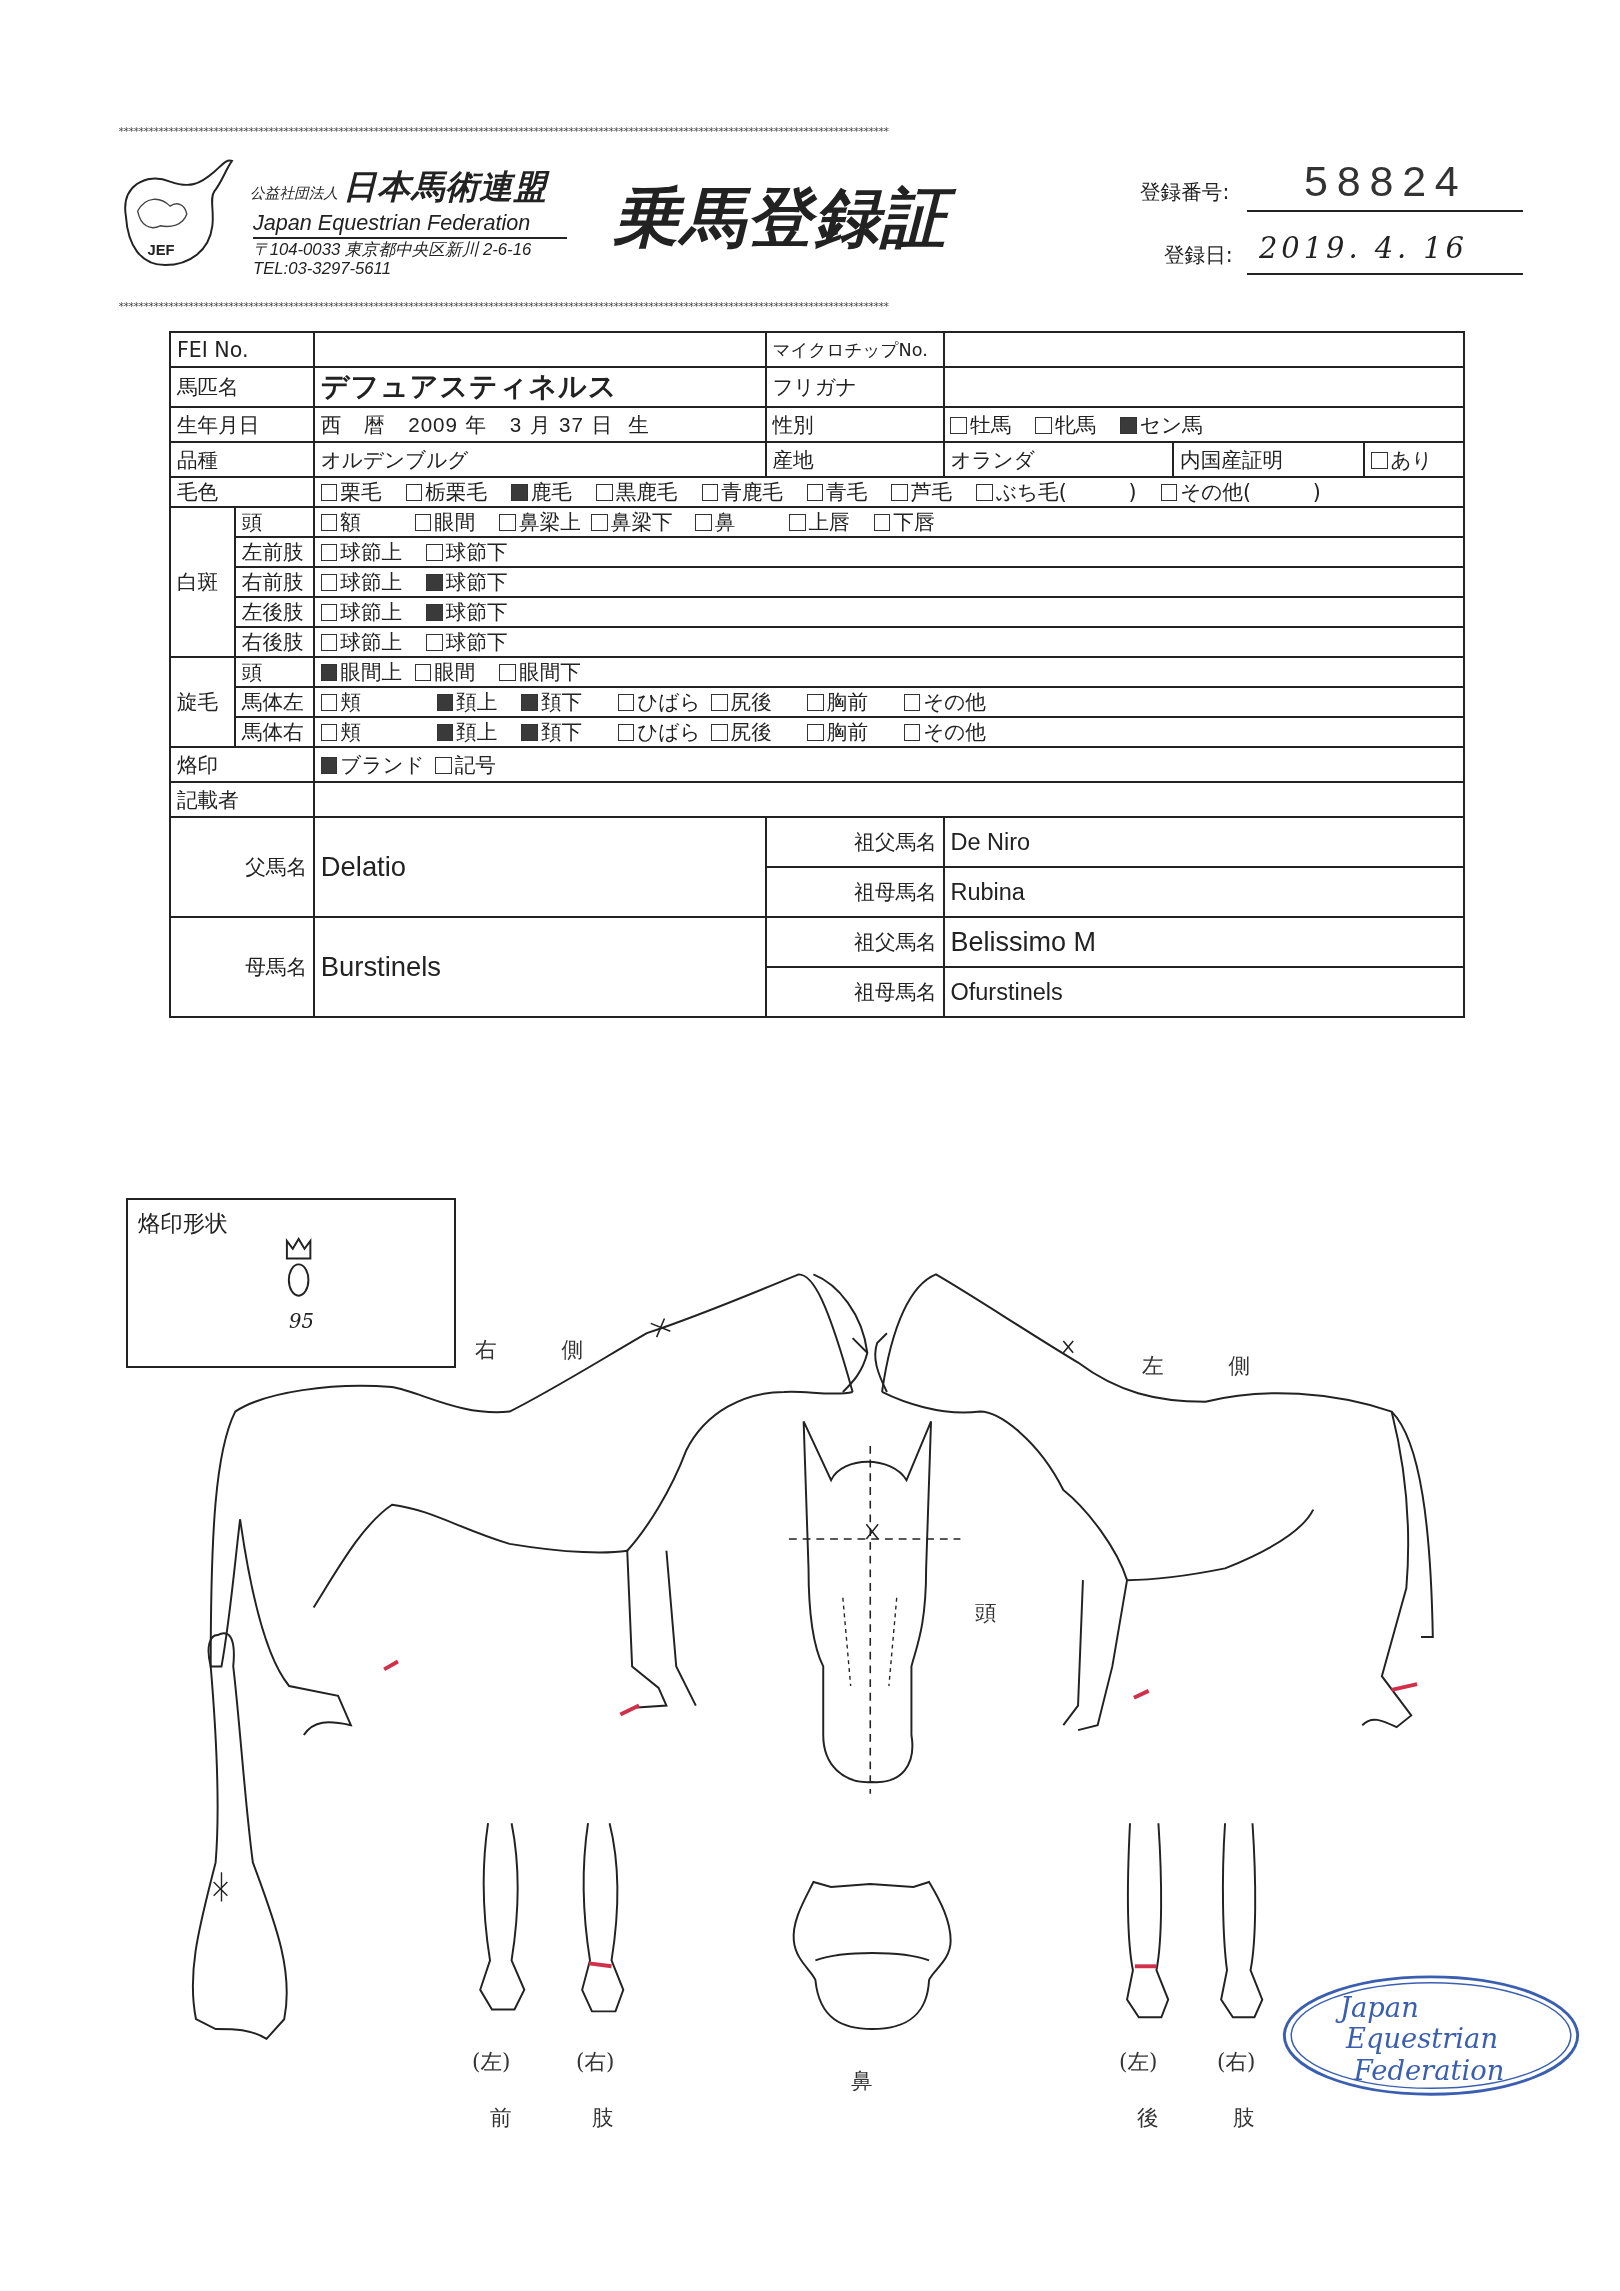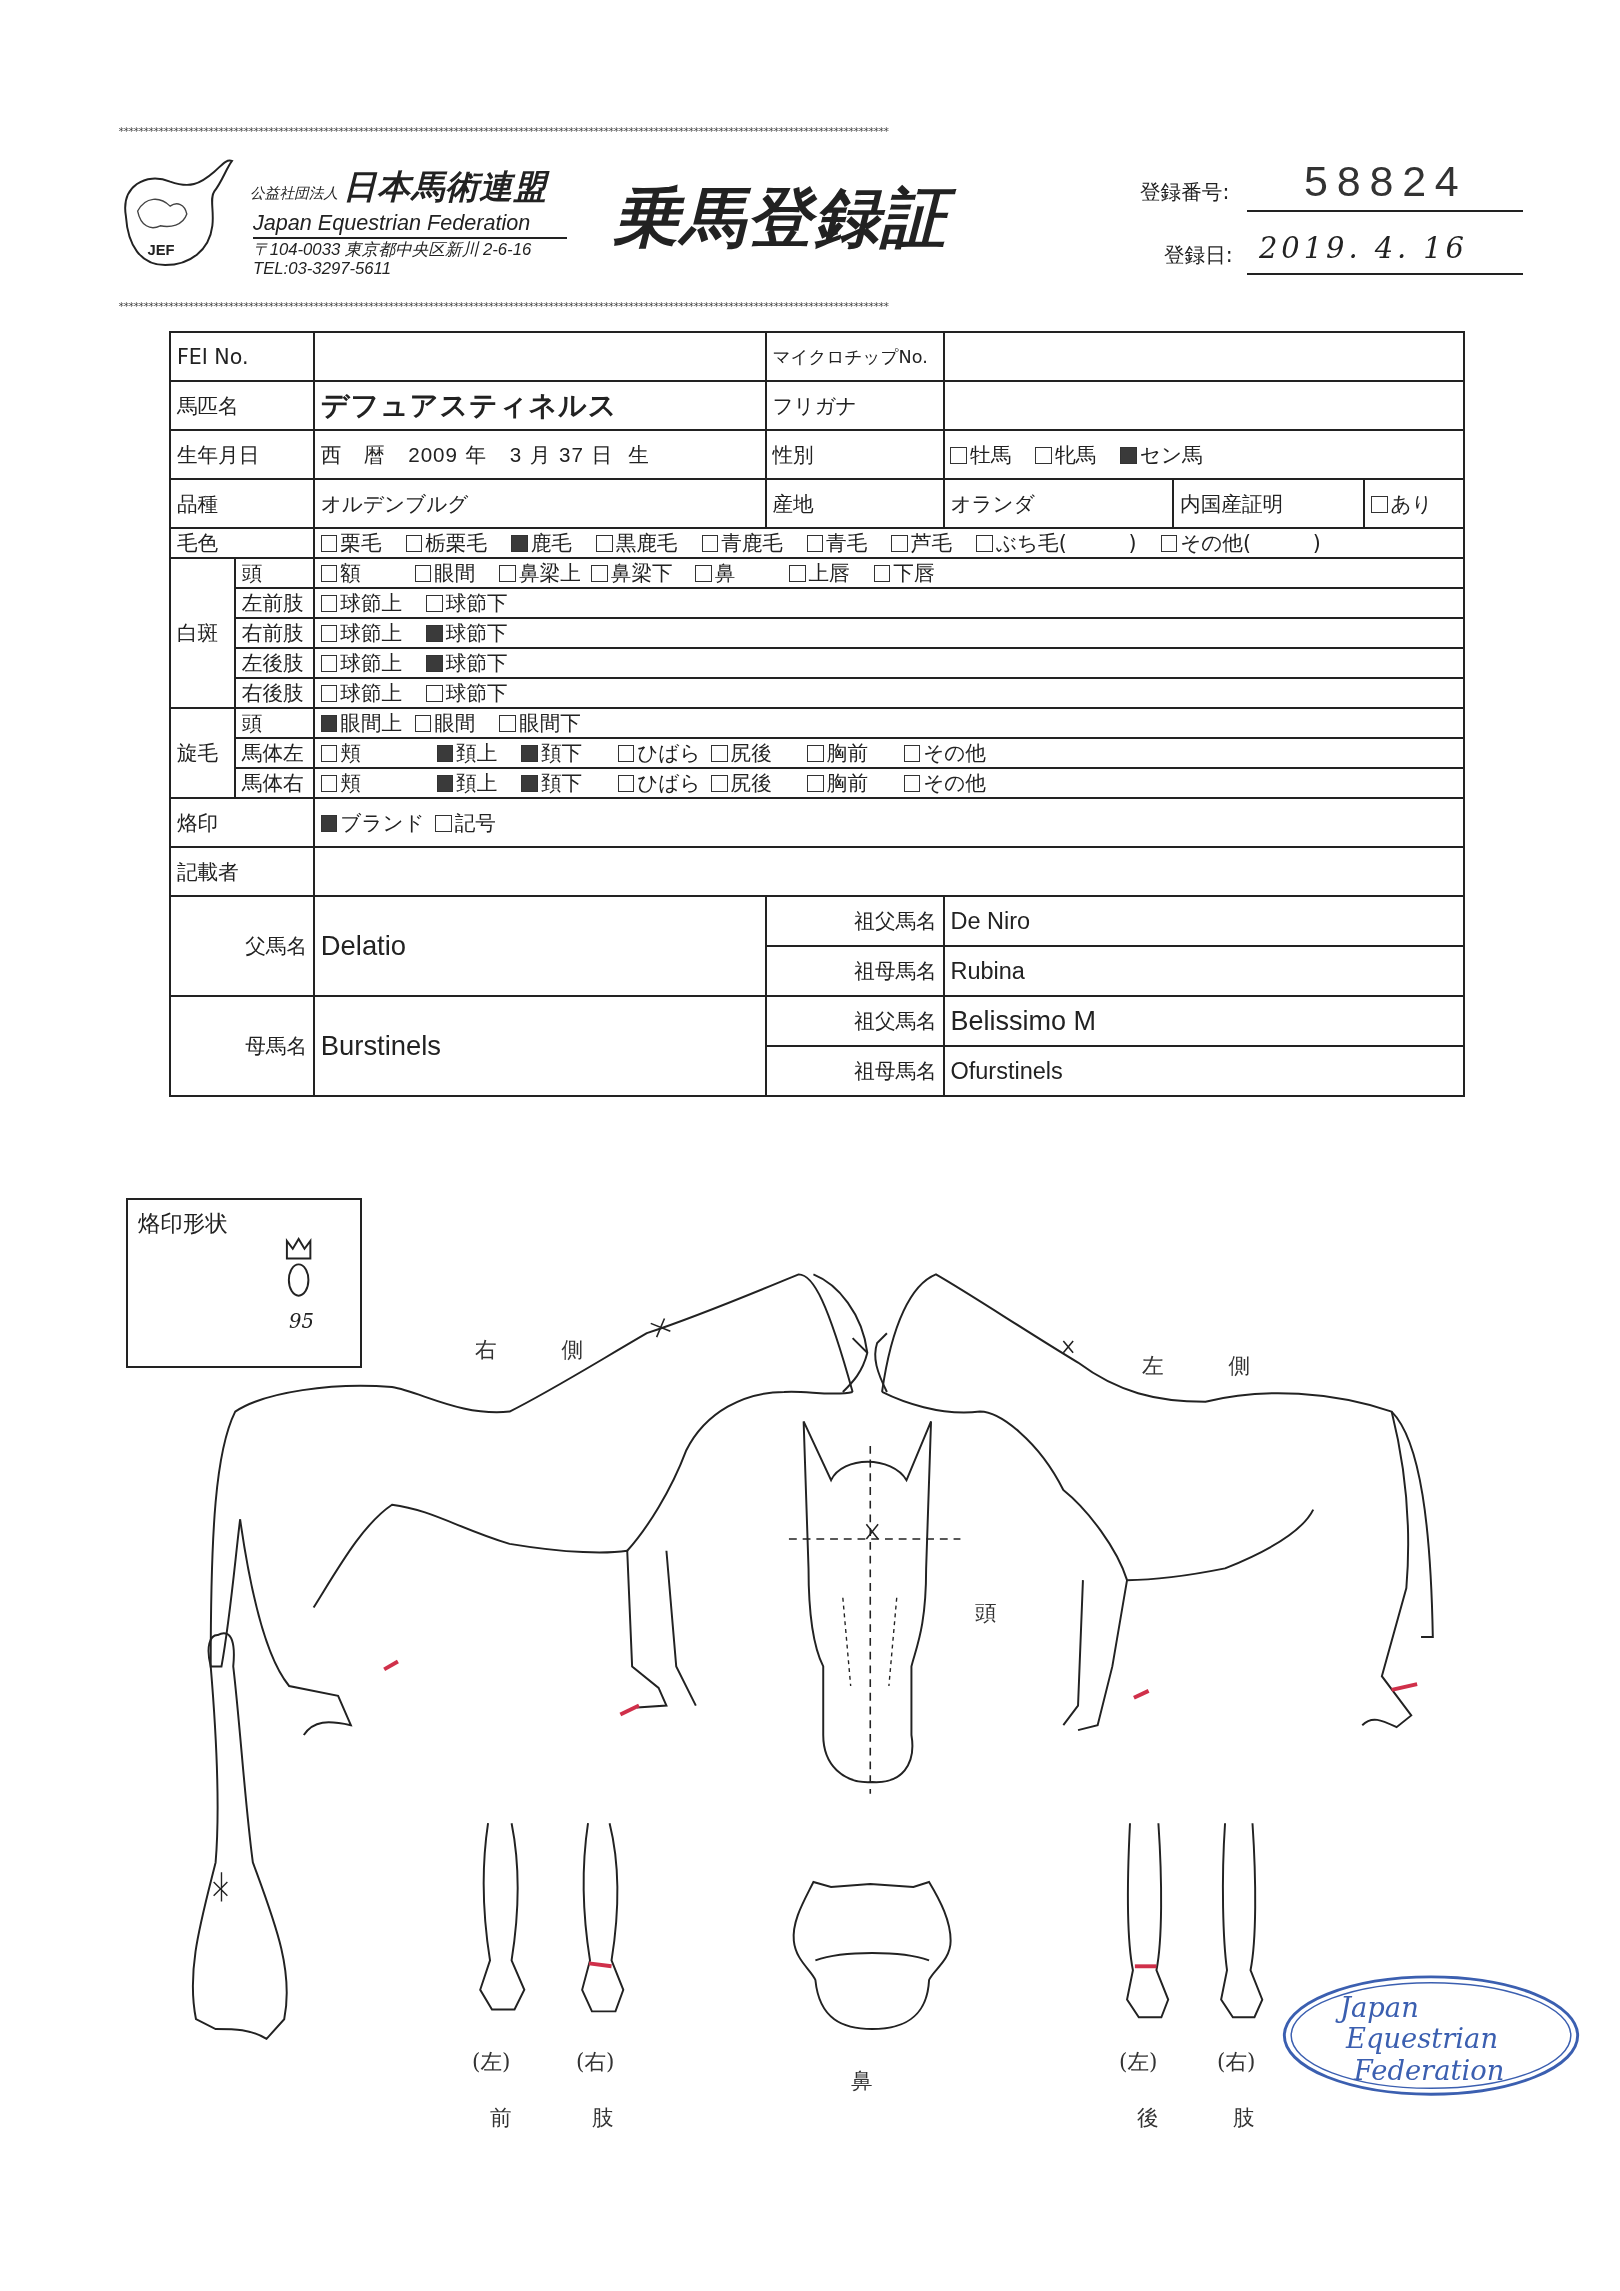--- a/index.html
+++ b/index.html
@@ -19,32 +19,32 @@
   .org-addr { position: absolute; left: 253px; top: 241px; font-family: "Liberation Sans", sans-serif; font-style: italic; font-size: 16.7px; line-height: 18.6px; }
   .doc-title { position: absolute; left: 613px; top: 174px; font-size: 65px; font-weight: bold; font-style: italic; letter-spacing: 2px; }
 
   .reg-label { position: absolute; font-size: 20.6px; }
   .reg-num { position: absolute; left: 1304px; top: 157px; font-family: "Liberation Sans", sans-serif; font-size: 43px; letter-spacing: 8.8px; color: #333; }
   .reg-date { position: absolute; left: 1259px; top: 231px; font-family: "DejaVu Serif", serif; font-style: italic; font-size: 29px; letter-spacing: 3.9px; color: #222; }
   .reg-line { position: absolute; left: 1247px; width: 276px; border-top: 2.9px solid #222; }
 
   
   table.form { position: absolute; left: 169px; top: 331px; width: 1296px; border-collapse: collapse; font-size: 20.6px; }
-  table.form td { border: 2px solid #222; padding: 0 5.9px; height: 49px; vertical-align: middle; white-space: nowrap; }
+  table.form td { border: 2px solid #222; padding: 0 5.9px; height: 35px; vertical-align: middle; white-space: nowrap; }
   table.form td.c { text-align: left; }
   .cb { display: inline-block; width: 16.7px; height: 16.7px; border: 1.5px solid #333; vertical-align: -2px; margin-right: 2.9px; }
   .cb.on { background: #3a3a3a; }
   .opt { margin-right: 17.6px; }
   .sub td { height: 30px !important; font-size: 20.6px; }
   .bigname { font-size: 28px; font-weight: bold; letter-spacing: 1px; }
   .latin { font-family: "Liberation Sans", sans-serif; }
   .ped td { height: 50px !important; text-align: right; }
 
   
-  .brand-box { position: absolute; left: 126px; top: 1198px; width: 236px; height: 170px; border: 2px solid #222; }
+  .brand-box { position: absolute; left: 126px; top: 1198px; width: 330px; height: 170px; border: 2px solid #222; }
   .brand-box .lbl { position: absolute; left: 9.8px; top: 7.8px; font-size: 22.5px; }
 
   .diag-lbl { position: absolute; font-family: "DejaVu Serif", serif; font-size: 21.6px; color: #333; }
   .stamp { position: absolute; left: 1279px; top: 1970px; width: 304px; height: 132px; }
   svg.draw { position: absolute; left: 0; top: 0; }
 </style>
 </head>
 <body>
 
 <div class="stars" style="top:125px">**********************************************************************************************************************************************************</div>

